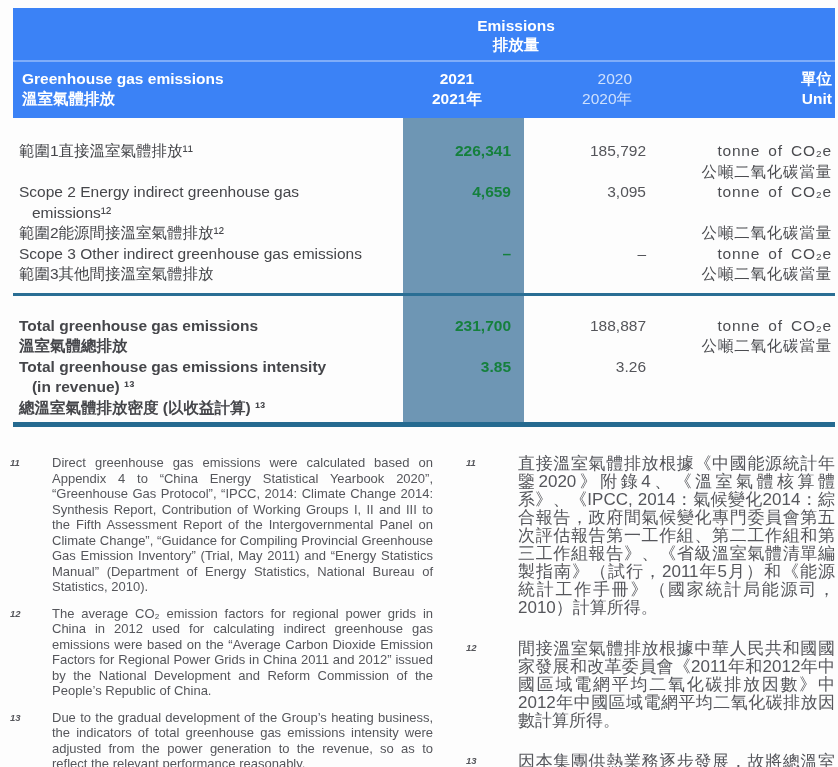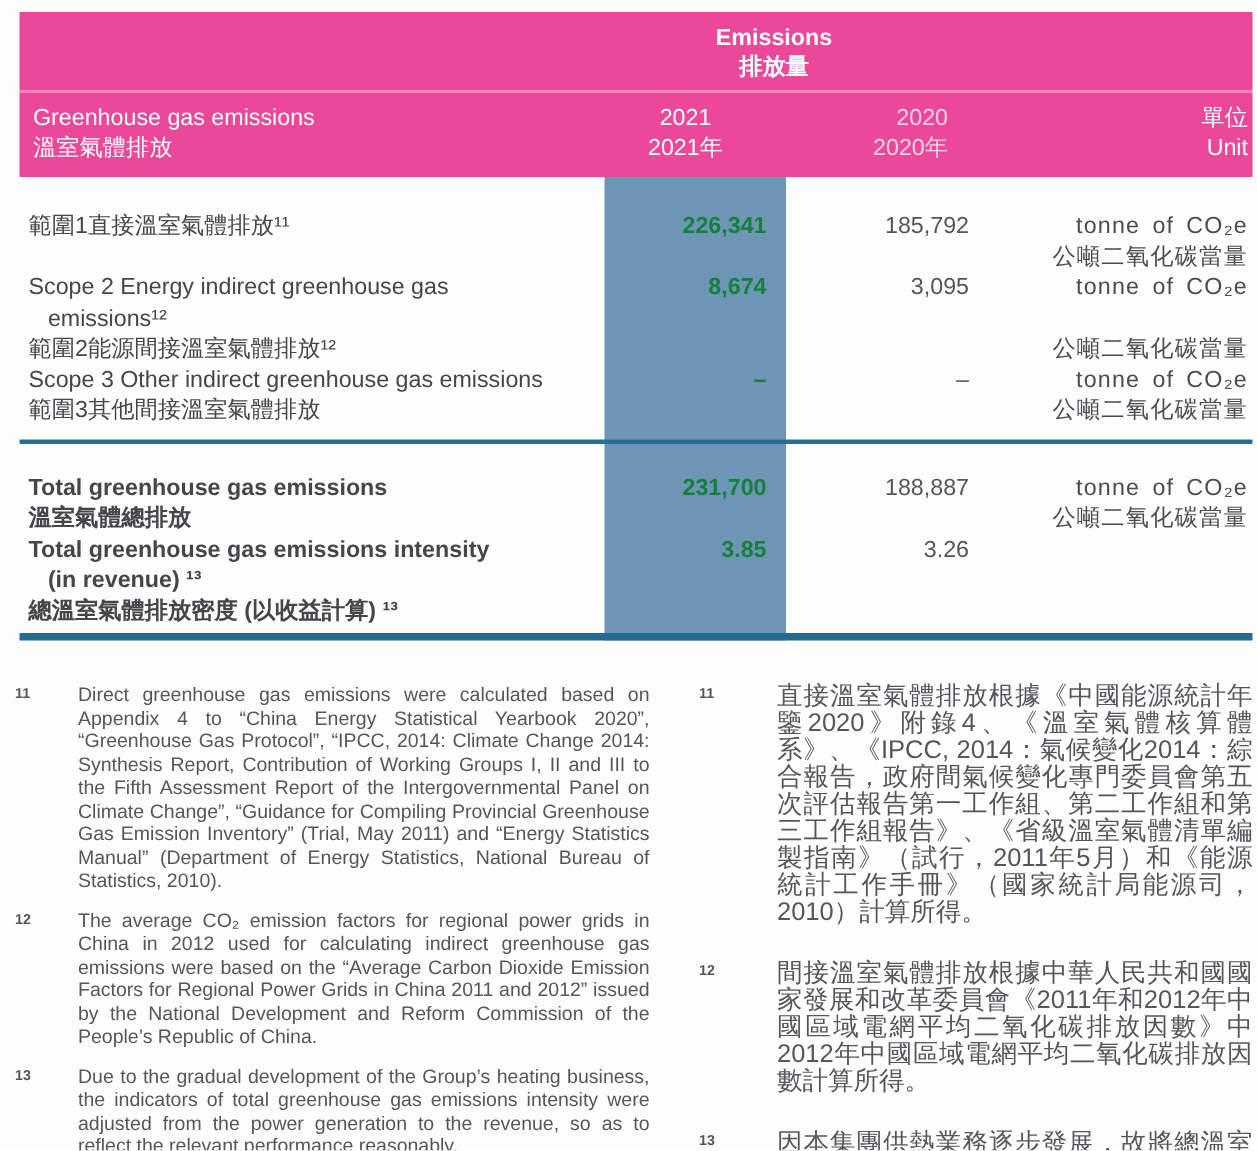--- a/index.html
+++ b/index.html
@@ -1,27 +1,27 @@
 <!DOCTYPE html>
 <html><head>
 <meta charset="utf-8">
 <style>
   html,body{margin:0;padding:0;background:#fff;}
   .page{position:relative;width:838px;height:767px;background:#fdfdfd;overflow:hidden;
         font-family:"Liberation Sans",sans-serif;color:#45464a;}
 
   
   .ghg-table{position:absolute;left:13px;top:8px;width:822px;}
-  .thead{background:#ec4899;color:#fff;}
+  .thead{background:#3b82f6;color:#fff;}
   .merged{padding-top:8px;padding-bottom:6px;}
   .merged .t-line{position:relative;left:92px;text-align:center;height:19px;line-height:19px;
                   font-weight:bold;font-size:15.5px;}
   .chead{display:grid;grid-template-columns:390px 121px 124px 1fr;
          border-top:2px solid rgba(255,255,255,0.35);padding:7px 0 9px;}
-  .hl{height:20px;line-height:20px;font-size:15.5px;font-weight:normal;}
+  .hl{height:20px;line-height:20px;font-size:15.5px;font-weight:bold;}
   .ch-label{padding-left:9px;}
   .ch-2021{text-align:center;padding-right:13px;}
   .ch-2020{text-align:right;padding-right:8px;color:rgba(255,255,255,0.75);font-weight:normal;}
   .ch-unit{text-align:right;padding-right:3px;}
 
   .tbody{position:relative;}
   .band{position:absolute;left:390px;top:0;bottom:0;width:121px;background:#6E96B4;z-index:0;}
   .sec{position:relative;z-index:1;}
   .sec-scopes{padding:23px 0 8px;}
   .sec-totals{padding:20px 0 4px;}
@@ -36,21 +36,21 @@
   .c-unit .bl{text-align:right;padding-right:3px;color:#4b4c50;word-spacing:3px;letter-spacing:0.8px;}
   .bold-row .c-label .bl{font-weight:bold;}
 
   
   .footnotes{position:absolute;left:10px;top:455px;width:825px;display:flex;color:#55565b;}
   .fn-left{width:423px;margin-right:33px;}
   .fn-right{flex:1;}
   .fn{display:flex;}
   .fn-left .fn{margin-bottom:11px;}
   .fn-right .fn{margin-bottom:23px;}
-  .fn-num{flex:0 0 42px;font-size:9.5px;font-weight:bold;padding-top:2px;}
+  .fn-num{flex:0 0 42px;font-size:9.5px;font-weight:bold;padding-top:2px;font-style:italic;}
   .fn-right .fn-num{flex:0 0 52px;}
   .fn-text{flex:1;text-align:justify;font-size:13px;line-height:15.5px;}
   .fn-right .fn-text{font-size:17px;line-height:18px;}
 </style>
 </head>
 <body>
 
 <div class="page">
 
   <div class="ghg-table">
@@ -101,21 +101,21 @@
           </div>
         </div>
 
         <div class="trow">
           <div class="c-label">
             <div class="bl">Scope 2 Energy indirect greenhouse gas</div>
             <div class="bl">   emissions¹²</div>
             <div class="bl">範圍2能源間接溫室氣體排放¹²</div>
           </div>
           <div class="c-2021">
-            <div class="bl">8,674</div>
+            <div class="bl">4,659</div>
           </div>
           <div class="c-2020">
             <div class="bl">3,095</div>
           </div>
           <div class="c-unit">
             <div class="bl">tonne of CO₂e</div>
             <div class="bl"></div>
             <div class="bl">公噸二氧化碳當量</div>
           </div>
         </div>

